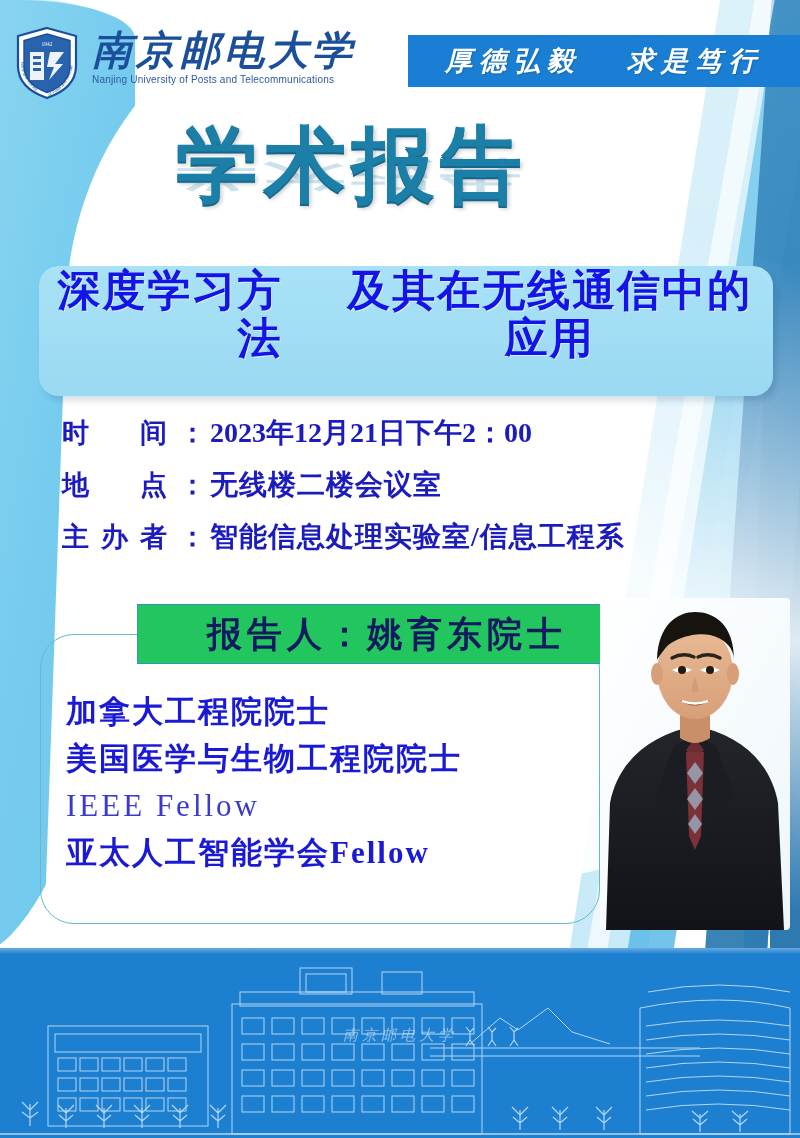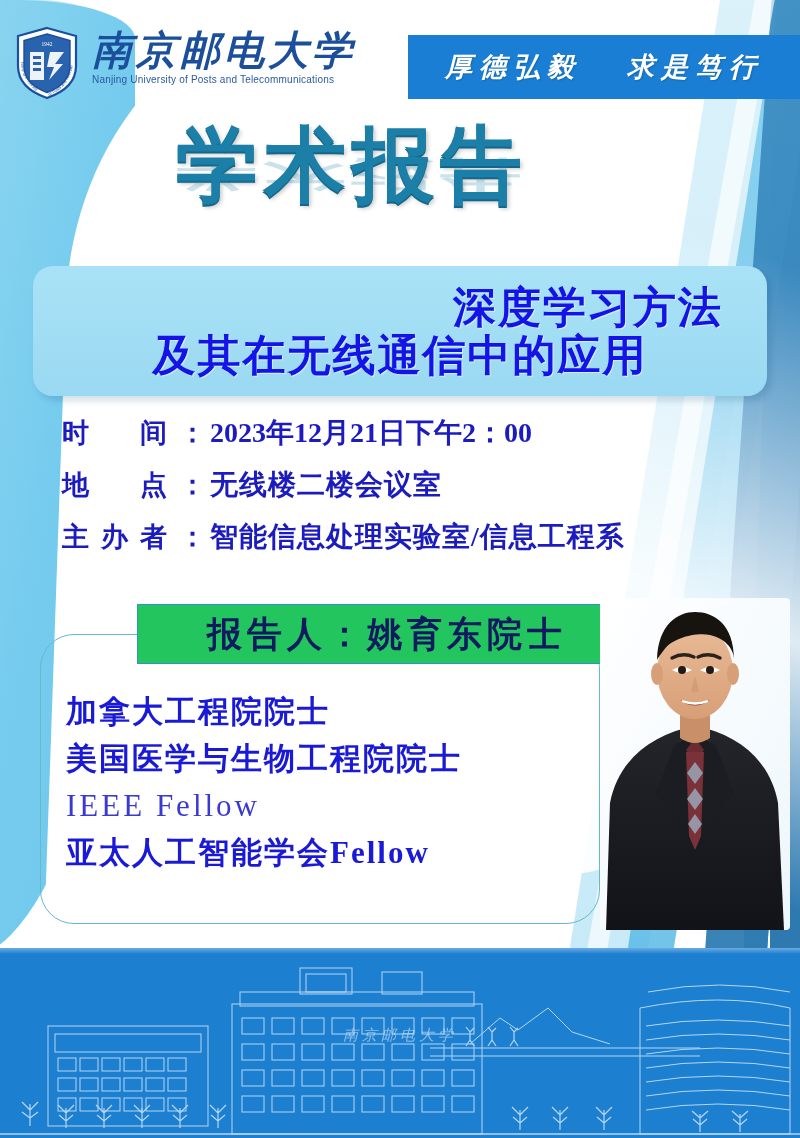--- a/index.html
+++ b/index.html
@@ -61,21 +61,21 @@
     font-size:40px; font-weight:700; color:#1b4f9c;
     letter-spacing:4px; font-style:italic; line-height:1.05;
     white-space:nowrap;
   }
   .uni-en {
     font-size:10px; color:#2a5aa0; letter-spacing:.2px;
     margin-top:2px; white-space:nowrap;
   }
 
   .motto {
-    position:absolute; left:408px; top:35px; width:392px; height:64px;
+    position:absolute; left:408px; top:35px; width:392px; height:52px;
     background:#1a7fd4; display:flex; align-items:center; justify-content:center;
     gap:46px; z-index:7;
   }
   .motto span {
     font-family:"Liberation Serif","DejaVu Serif",serif;
     color:#ffffff; font-size:27px; font-weight:700; font-style:italic;
     letter-spacing:7px; text-shadow:1px 1px 2px rgba(0,0,0,.18);
   }
 
   
@@ -89,25 +89,25 @@
   .title-reflect {
     font-family:"Liberation Sans","DejaVu Sans",sans-serif;
     font-size:82px; font-weight:700; letter-spacing:6px;
     color:#1b7fa8; line-height:1; margin-top:-14px;
     transform:scaleY(-.42); transform-origin:top center;
     opacity:.22; filter:blur(.6px);
   }
 
   
   .subtitle-box {
-    position:absolute; left:33px; top:266px; width:734px; height:130px;
+    position:absolute; left:39px; top:266px; width:734px; height:130px;
     background:linear-gradient(180deg,#a9e2f6,#9ad9f2);
     border-radius:20px; z-index:6;
     box-shadow:4px 5px 6px rgba(0,60,110,.16);
-    display:flex; flex-direction:column; justify-content:center;
+    display:flex; flex-direction:row; justify-content:center;
   }
   .subtitle-line {
     font-family:"Liberation Sans","DejaVu Sans",sans-serif;
     color:#1414e6; font-weight:700; font-size:43px; letter-spacing:2px;
     line-height:1.12; text-shadow:1px 1px 0 rgba(255,255,255,.55);
   }
   .sub-l1 { text-align:right; padding-right:44px; }
   .sub-l2 { text-align:center; }
 
   

